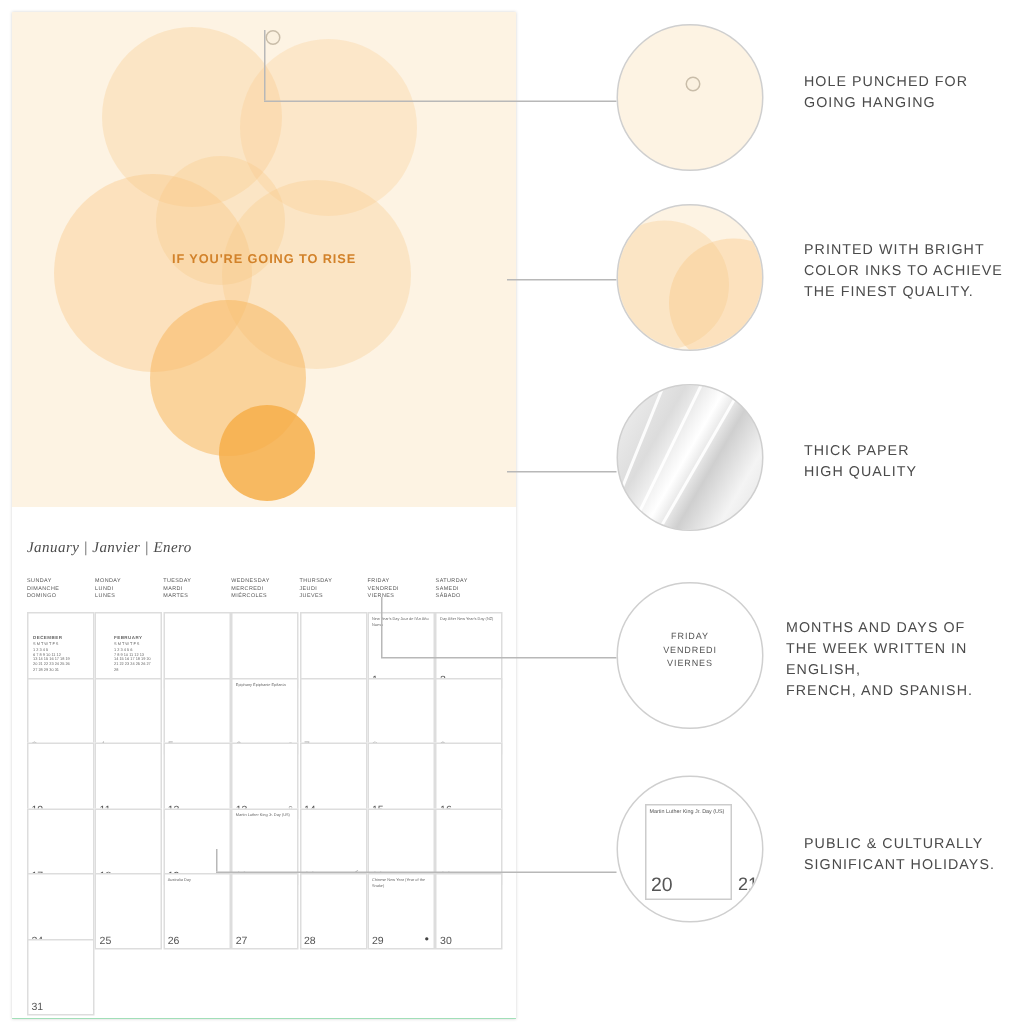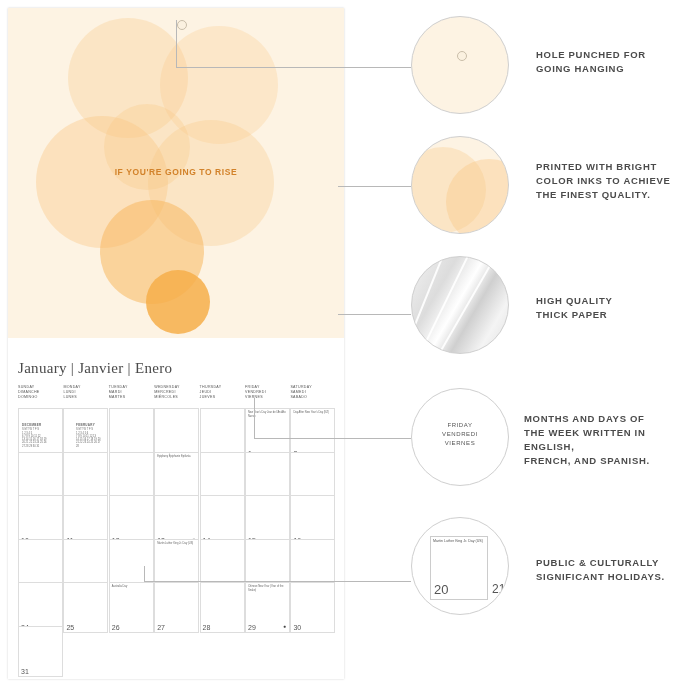--- a/index.html
+++ b/index.html
@@ -42,42 +42,42 @@
     position:absolute;left:0;top:158px;width:336px;text-align:center;
     color:#d2822a;font-size:8.5px;letter-spacing:0.6px;line-height:13px;font-weight:bold;
   }
 
   
   .cal{
     position:absolute;left:0;top:330px;width:336px;height:341px;background:#fff;
   }
   .cal-title{
     position:absolute;left:10px;top:22px;font-family:"Liberation Serif", serif;
-    font-size:15px;color:#4a4a4a;letter-spacing:0.3px;
+    font-size:10px;color:#4a4a4a;letter-spacing:0.3px;font-style:italic;
   }
   .daycols{position:absolute;left:10px;top:47px;width:318px;height:22px;}
   .daycol{position:absolute;top:0;width:44px;font-size:3.6px;line-height:5px;color:#555;letter-spacing:0.3px;}
   .grid{position:absolute;left:10px;top:70px;width:318px;height:262px;}
   .cell{
     position:absolute;width:43px;height:49px;border:0.6px solid #ddd;background:#fff;
   }
   .cell .num{position:absolute;left:2px;bottom:1px;font-size:7px;color:#555;}
   .cell .ev{position:absolute;left:2px;top:2px;right:2px;font-size:2.6px;line-height:3.6px;color:#666;}
   .cell .moon{position:absolute;right:3px;bottom:3px;font-size:5px;color:#444;}
   .mini{
     position:absolute;font-size:2.6px;line-height:3.3px;color:#666;
   }
   .mini b{display:block;font-size:3px;letter-spacing:0.3px;margin-bottom:1px;}
 
   
   .circle{
     position:absolute;border-radius:50%;border:1px solid #cfcfcf;overflow:hidden;background:#fff;
   }
   .c-label{
-    position:absolute;font-size:9.5px;line-height:14px;color:#4b4b4b;letter-spacing:0.7px;font-weight:bold;
+    position:absolute;font-size:9.5px;line-height:14px;color:#4b4b4b;letter-spacing:0.7px;
   }
   .leader{position:absolute;background:#b8b8b8;}
   .lh{height:1px;}
   .lv{width:1px;}
 
   .z1{left:411px;top:16px;width:96px;height:96px;background:#fdf3e3;}
   .z1 .hole2{position:absolute;left:45px;top:34px;width:8px;height:8px;border-radius:50%;border:1px solid #c9bda9;background:#fbf1e0;}
 
   .z2{left:411px;top:136px;width:96px;height:96px;background:#fdf3e3;}
   .z2 .zb1{position:absolute;left:-12px;top:10px;width:86px;height:86px;border-radius:50%;background:rgba(250,198,128,0.30);}
@@ -308,22 +308,22 @@
     <div>THE FINEST QUALITY.</div>
   </div>
 
   <div class="leader lh" style="left:338px;top:314px;width:73px;"></div>
   <div class="circle z3">
     <div class="ln" style="left:10px;top:-12px;width:2px;height:120px;transform:rotate(22deg);"></div>
     <div class="ln" style="left:30px;top:-10px;width:2px;height:120px;transform:rotate(26deg);"></div>
     <div class="ln" style="left:52px;top:-8px;width:2px;height:120px;transform:rotate(30deg);"></div>
   </div>
   <div class="c-label" style="left:536px;top:294px;width:140px;">
+    <div>THICK PAPER</div>
     <div>HIGH QUALITY</div>
-    <div>THICK PAPER</div>
   </div>
 
   <div class="leader lv" style="left:254px;top:398px;height:40px;"></div>
   <div class="leader lh" style="left:254px;top:438px;width:157px;"></div>
   <div class="circle z4">
     <div class="t">
       <div>FRIDAY</div>
       <div>VENDREDI</div>
       <div>VIERNES</div>
     </div>

